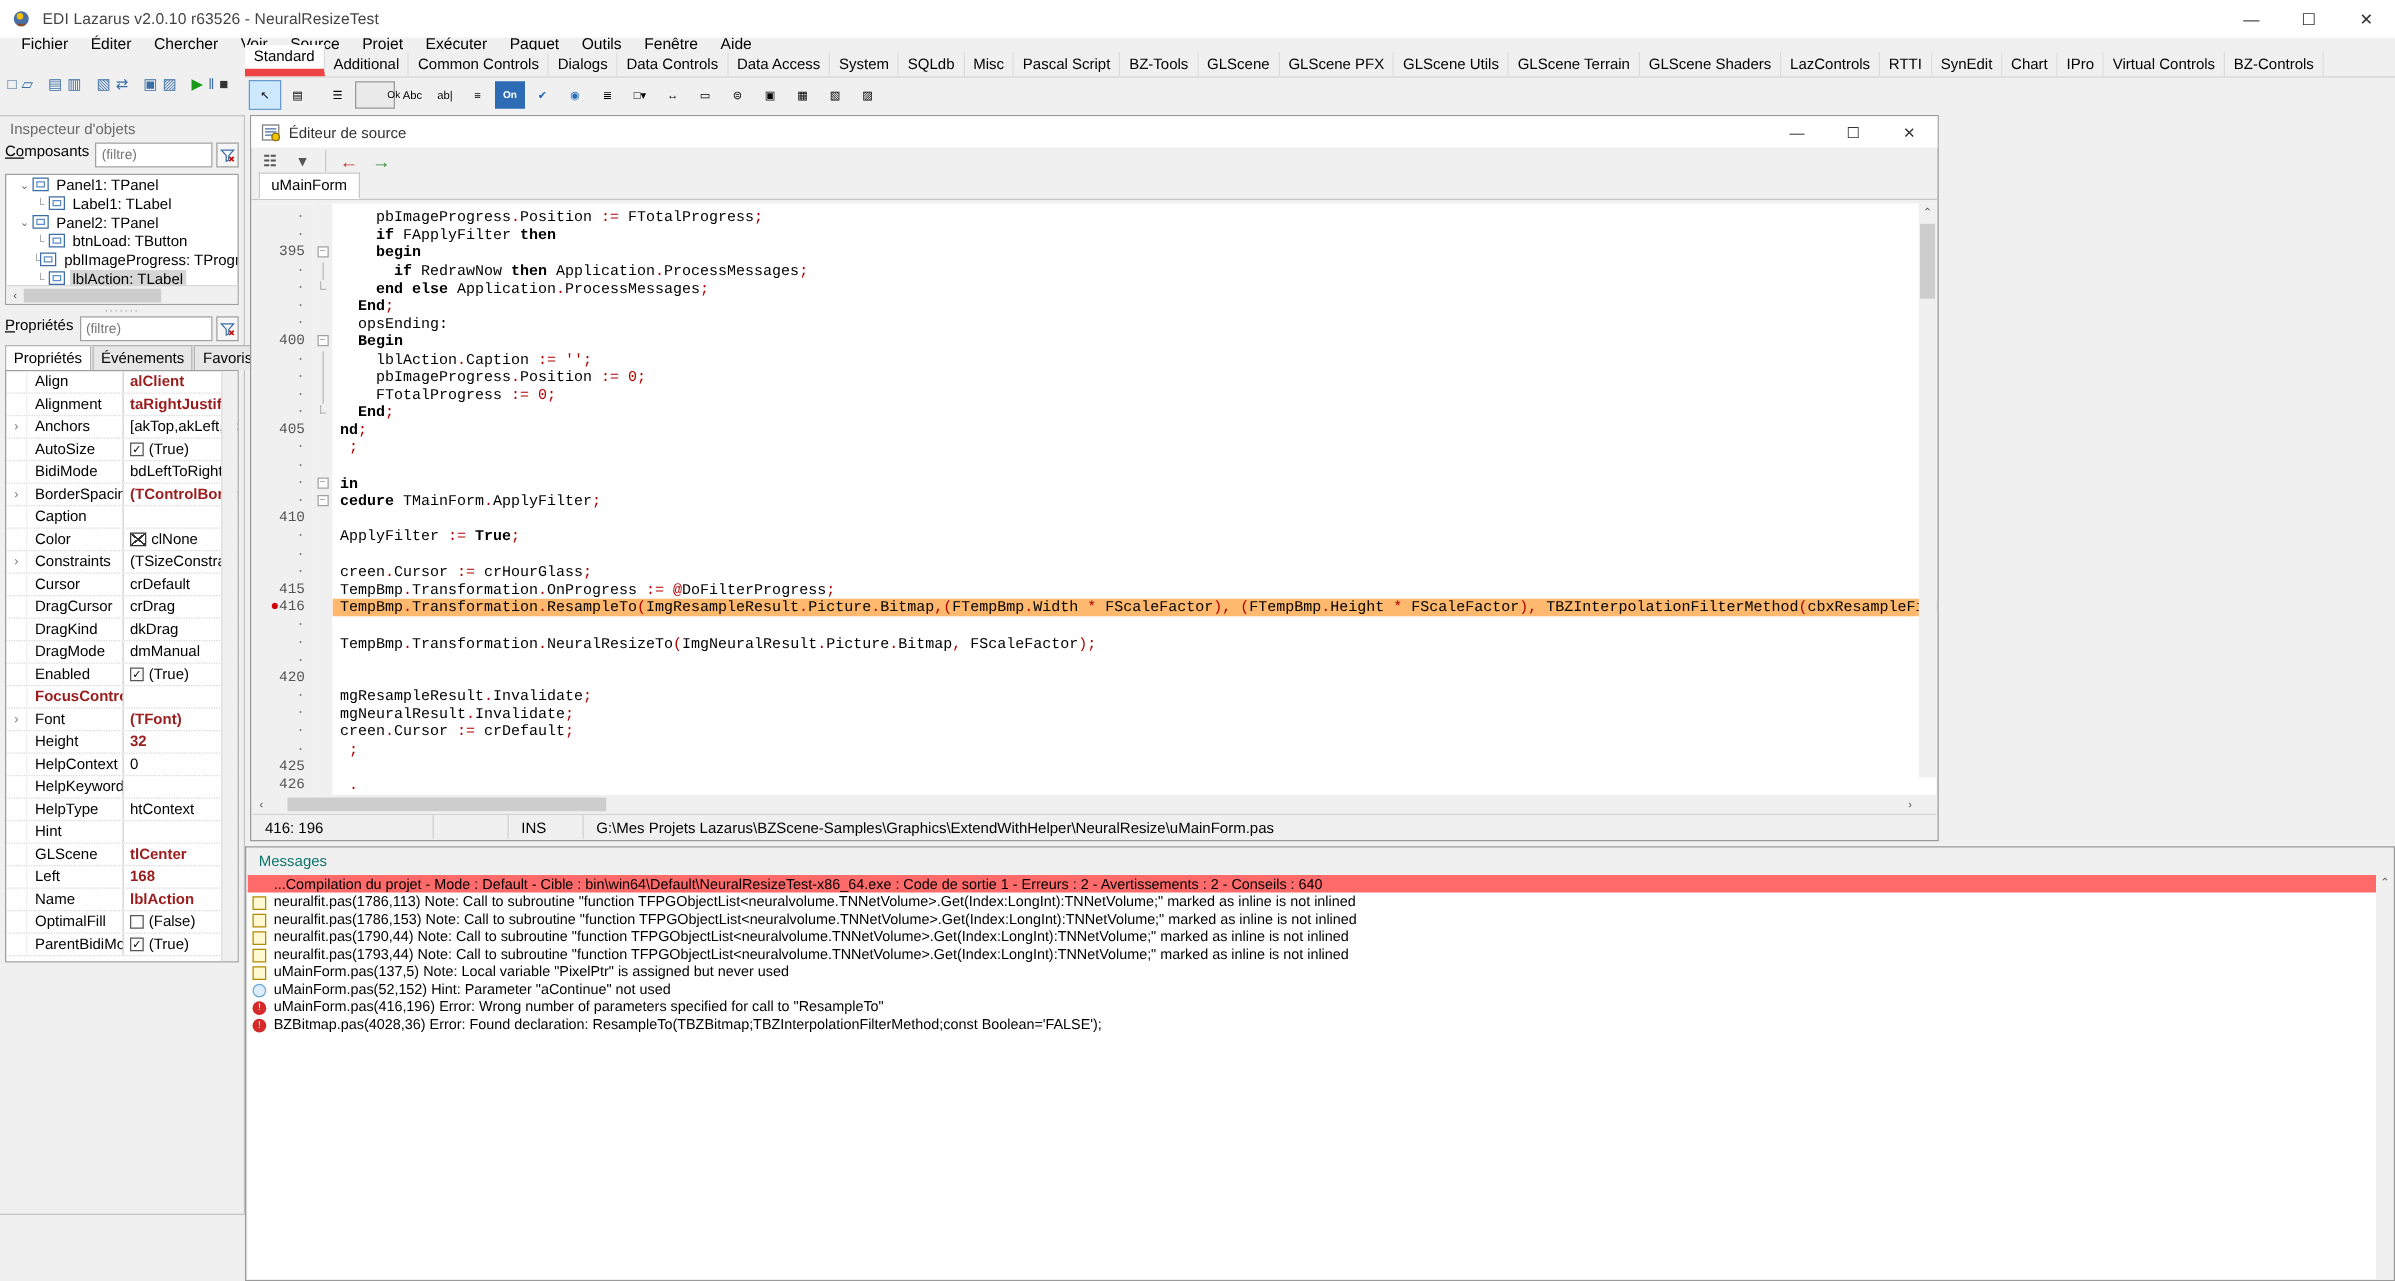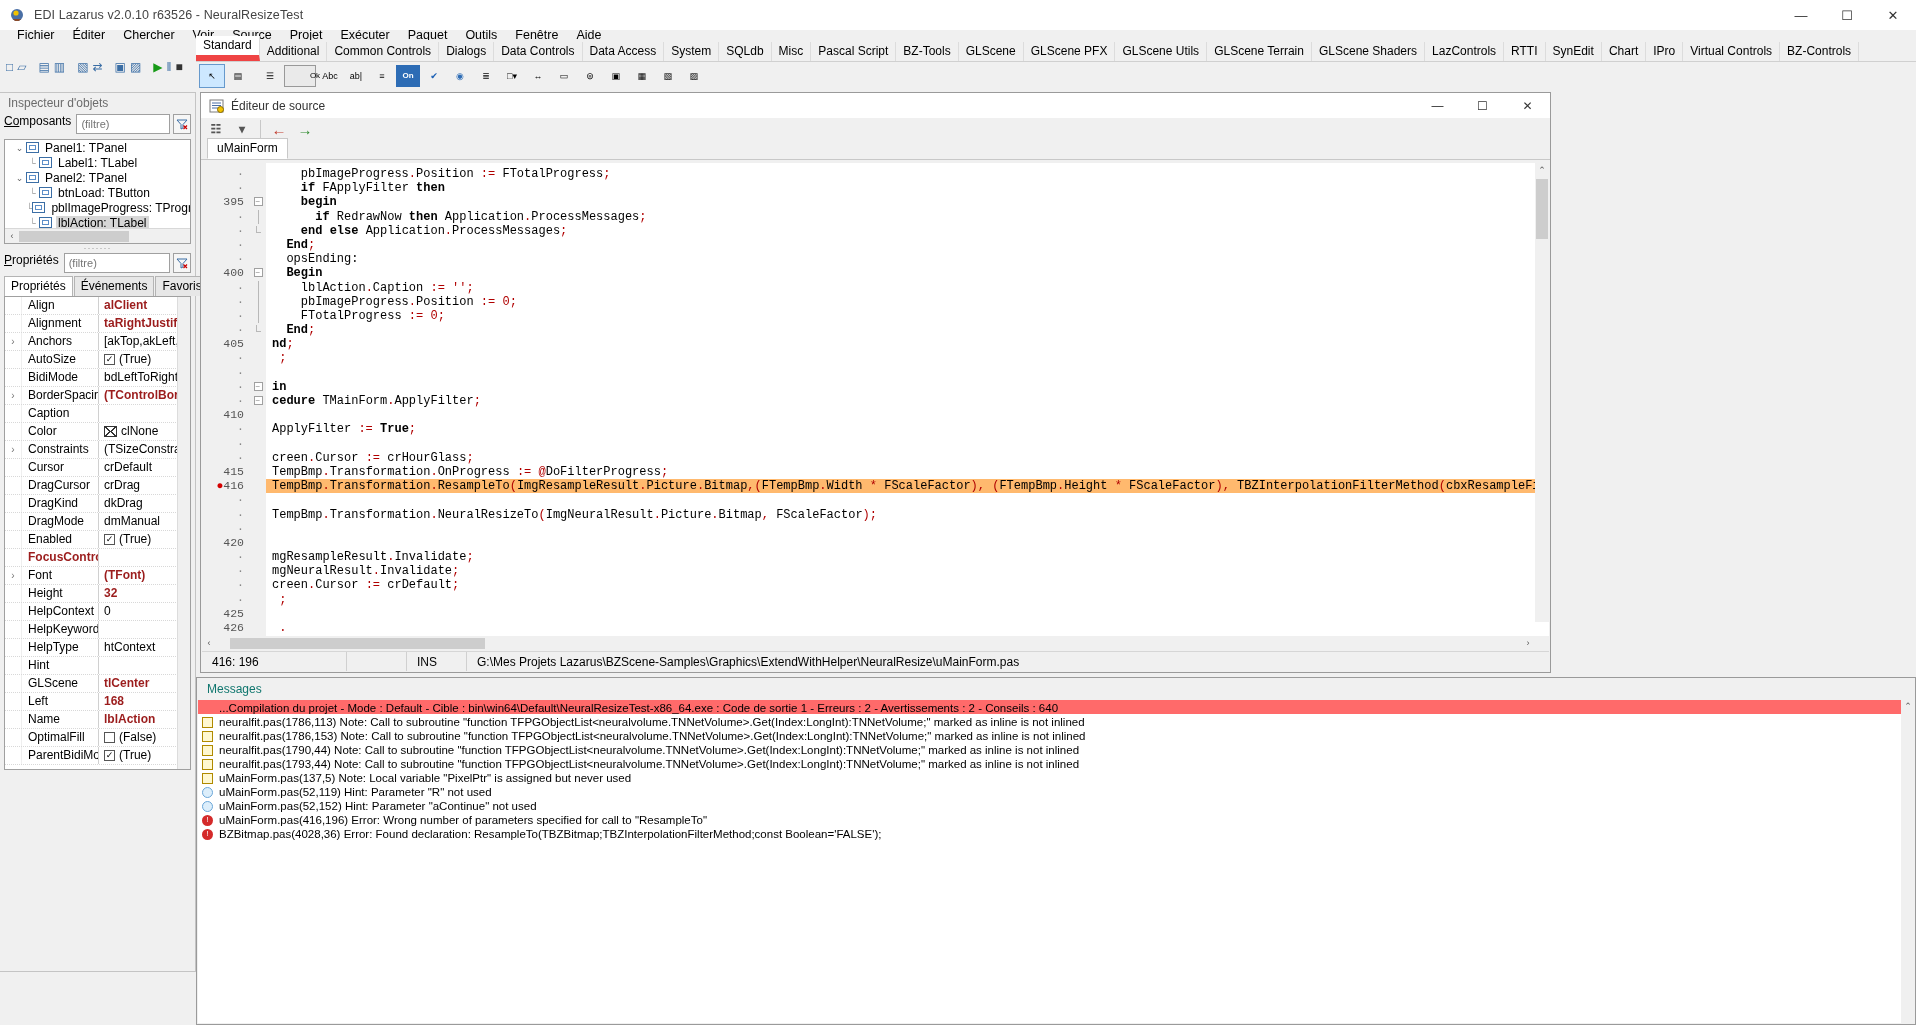--- a/index.html
+++ b/index.html
@@ -731,26 +731,20 @@
         <div class="mrow">
           <span class="mi-ico">
             <span class="ico-note" style="display:block;"></span>
           </span>
           <span>uMainForm.pas(137,5) Note: Local variable "PixelPtr" is assigned but never used</span>
         </div>
         <div class="mrow">
           <span class="mi-ico">
             <span class="ico-hint" style="display:block;"></span>
           </span>
-          <span>uMainForm.pas(52,119) Hint: Parameter "R" not used</span>
-        </div>
-        <div class="mrow">
-          <span class="mi-ico">
-            <span class="ico-hint" style="display:block;"></span>
-          </span>
           <span>uMainForm.pas(52,152) Hint: Parameter "aContinue" not used</span>
         </div>
         <div class="mrow">
           <span class="mi-ico">
             <span class="ico-err" style="display:block;">!</span>
           </span>
           <span>uMainForm.pas(416,196) Error: Wrong number of parameters specified for call to "ResampleTo"</span>
         </div>
         <div class="mrow">
           <span class="mi-ico">

